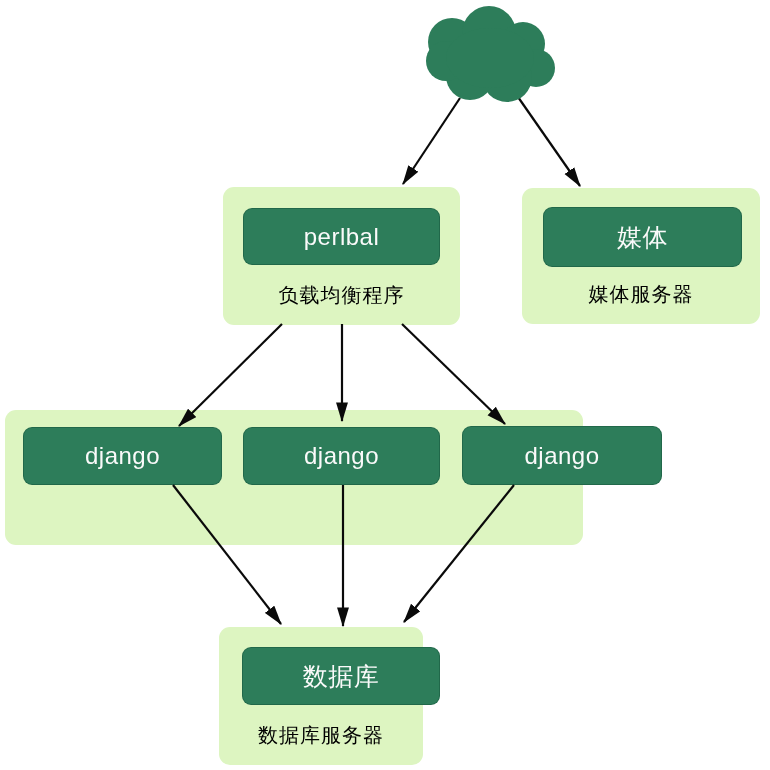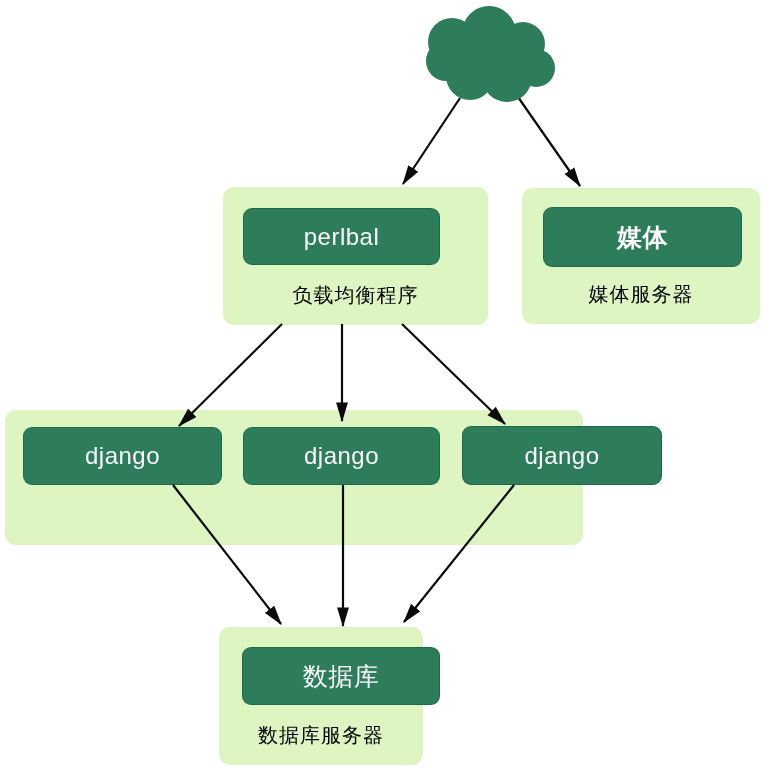--- a/index.html
+++ b/index.html
@@ -40,27 +40,27 @@
     left: 0;
     right: 0;
     bottom: 16px;
     text-align: center;
     color: #000000;
     font-size: 20px;
     letter-spacing: 1px;
   }
   .caption.big { font-size: 22px; }
   
-  #g-lb  { left: 223px; top: 187px; width: 237px; height: 138px; padding-left: 28px; }
+  #g-lb  { left: 223px; top: 187px; width: 237px; height: 138px; }
   #g-md  { left: 522px; top: 188px; width: 238px; height: 136px; }
   #g-web { left: 5px;   top: 410px; width: 578px; height: 135px; }
   #g-db  { left: 219px; top: 627px; width: 204px; height: 138px; }
   
   #n-perlbal  { left: 20px;  top: 21px; width: 197px; height: 57px; }
-  #n-media    { left: 21px;  top: 19px; width: 199px; height: 60px; font-weight: bold; }
+  #n-media    { left: 21px;  top: 19px; width: 199px; height: 60px; }
   #n-django1  { left: 18px;  top: 17px; width: 199px; height: 58px; }
   #n-django2  { left: 238px; top: 17px; width: 197px; height: 58px; }
   #n-django3  { left: 457px; top: 16px; width: 200px; height: 59px; }
   #n-db       { left: 23px;  top: 20px; width: 198px; height: 58px; }
   
   #overlay {
     position: absolute;
     left: 0; top: 0;
     width: 770px; height: 770px;
     z-index: 3;

